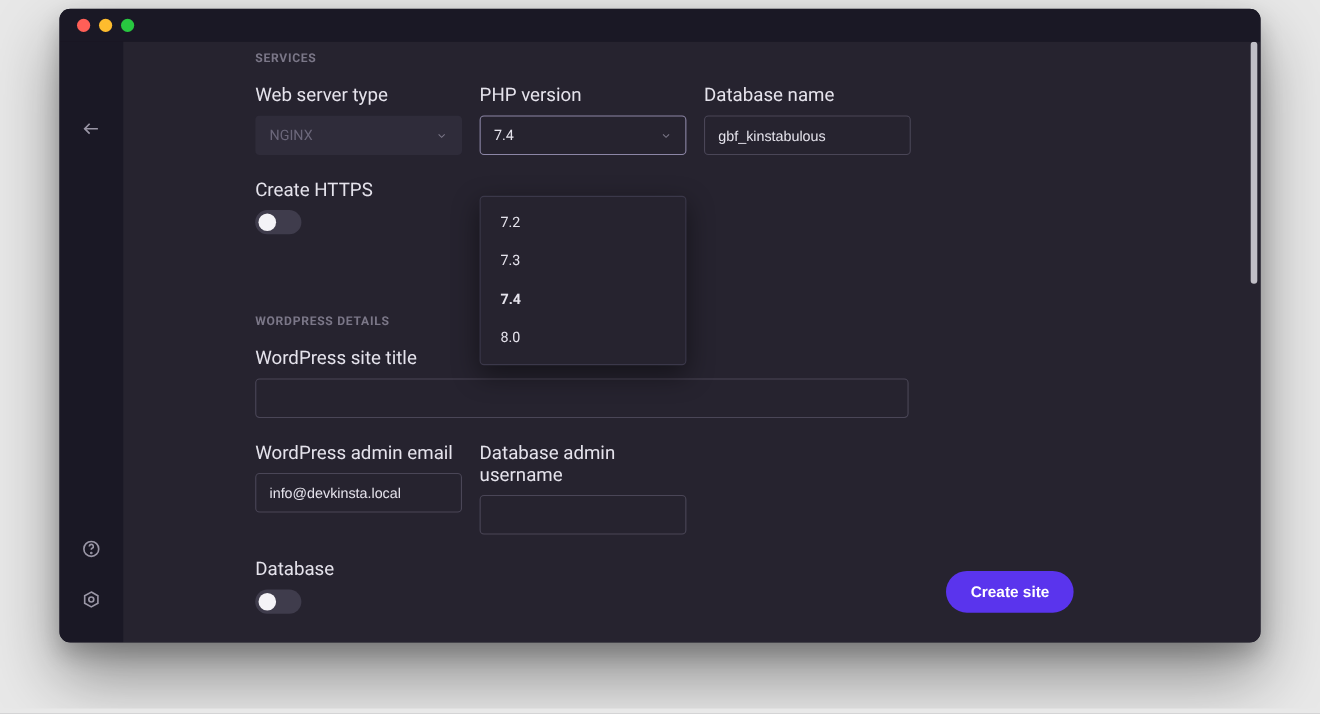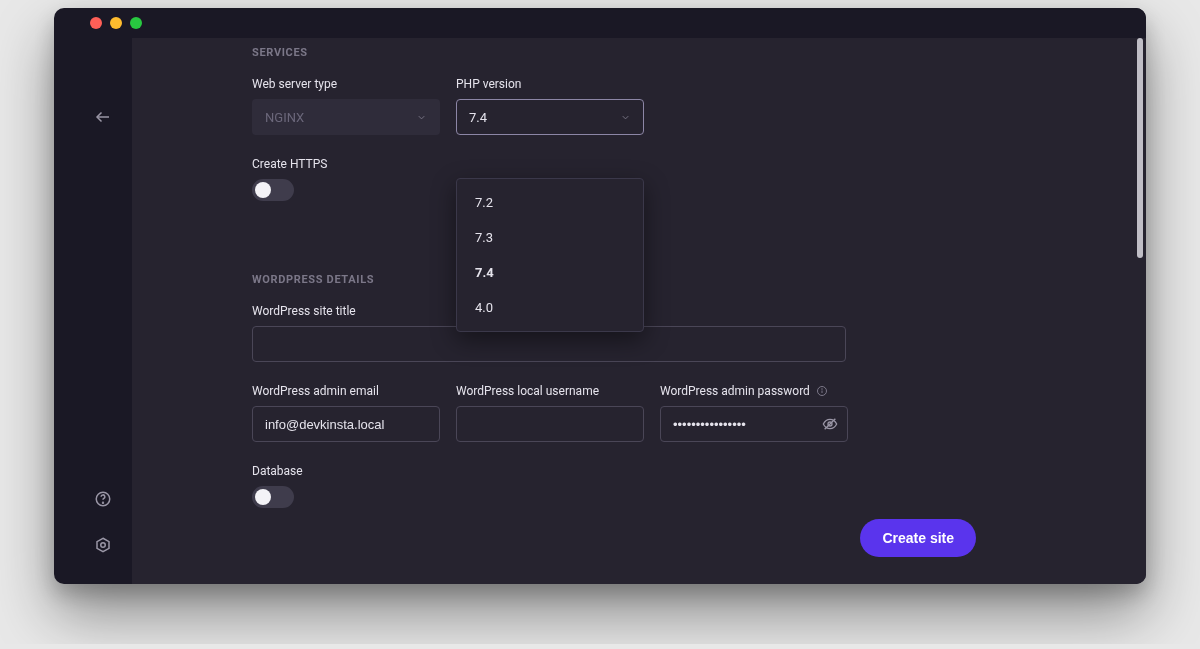--- a/index.html
+++ b/index.html
@@ -14,21 +14,20 @@
     .window {
       width: 1092px;
       height: 576px;
       background: #1a1825;
       border-radius: 10px;
       box-shadow: 0 30px 60px rgba(0,0,0,0.4), 0 10px 20px rgba(0,0,0,0.2);
       overflow: hidden;
       position: relative;
       display: flex;
       flex-direction: column;
-      padding-left: 20px;
     }
     .titlebar {
       height: 30px;
       display: flex;
       align-items: center;
       padding-left: 16px;
       gap: 8px;
       background: #1a1825;
     }
     .tdot { width: 12px; height: 12px; border-radius: 50%; }
@@ -73,21 +72,21 @@
       font-size: 11px;
       font-weight: 700;
       letter-spacing: 0.06em;
       text-transform: uppercase;
       margin-bottom: 18px;
     }
     .sect-services { margin-top: 18px; }
     .sect-wp { margin-top: 72px; }
     .label {
       color: #e5e3ec;
-      font-size: 12px;
+      font-size: 17px;
       font-weight: 400;
       margin-bottom: 8px;
       display: flex;
       align-items: center;
       gap: 6px;
     }
     .label .info-icon { color: #7b7788; }
     .row3 { display: flex; gap: 16px; margin-bottom: 22px; }
     .row3 .field { width: 188px; }
     .row3-wp { display: flex; gap: 16px; margin-bottom: 22px; }
@@ -216,75 +215,61 @@
           </div>
           <div class="field">
             <div class="label">PHP version</div>
             <div class="select active">
               <span>7.4</span>
               <svg class="chev" width="11" height="11" viewBox="0 0 24 24" fill="none" stroke="currentColor" stroke-width="2">
                   <polyline points="6 9 12 15 18 9"></polyline>
                 </svg>
             </div>
           </div>
+          <div class="field">
+            <div class="label">Database name</div>
+            <input class="input" value="gbf_kinstabulous" style="">
+          </div>
         </div>
         <div class="field">
           <div class="label">Create HTTPS</div>
           <div class="toggle">
               <div class="knob"></div>
             </div>
         </div>
 
         <div class="section-heading sect-wp">WORDPRESS DETAILS</div>
         <div class="field-full">
           <div class="label">WordPress site title</div>
           <input class="input" value="" style="">
         </div>
         <div class="row3-wp">
           <div class="field">
             <div class="label">WordPress admin email</div>
             <input class="input" value="info@devkinsta.local" style="">
           </div>
           <div class="field">
-            <div class="label">WordPress local username</div>
+            <div class="label">Database admin username</div>
             <input class="input" value="" style="">
-          </div>
-          <div class="field">
-            <div class="label">
-              <span>WordPress admin password</span>
-              <svg class="info-icon" width="12" height="12" viewBox="0 0 24 24" fill="none" stroke="currentColor" stroke-width="2">
-                  <circle cx="12" cy="12" r="9"></circle>
-                  <line x1="12" y1="11" x2="12" y2="16"></line>
-                  <circle cx="12" cy="8" r="0.6" fill="currentColor"></circle>
-                </svg>
-            </div>
-            <div class="input-pw-wrap">
-              <input class="input" style="padding-right: 34px;" value="••••••••••••••••">
-              <svg class="eye" width="16" height="16" viewBox="0 0 24 24" fill="none" stroke="currentColor" stroke-width="2">
-                  <path d="M2 12s3.5-7 10-7 10 7 10 7-3.5 7-10 7S2 12 2 12z"></path>
-                  <circle cx="12" cy="12" r="3"></circle>
-                  <line x1="4" y1="20" x2="20" y2="4"></line>
-                </svg>
-            </div>
           </div>
         </div>
         <div class="field">
           <div class="label">Database</div>
           <div class="toggle">
               <div class="knob"></div>
             </div>
         </div>
 
       </div>
 
       <div class="dropdown">
         <div class="opt">7.2</div>
         <div class="opt">7.3</div>
         <div class="opt selected">7.4</div>
-        <div class="opt">4.0</div>
+        <div class="opt">8.0</div>
       </div>
 
       <div class="scrollbar"></div>
     </div>
 
     <div class="footer-btn">
       <button class="btn-primary">Create site</button>
     </div>
   </div>
 </div>

